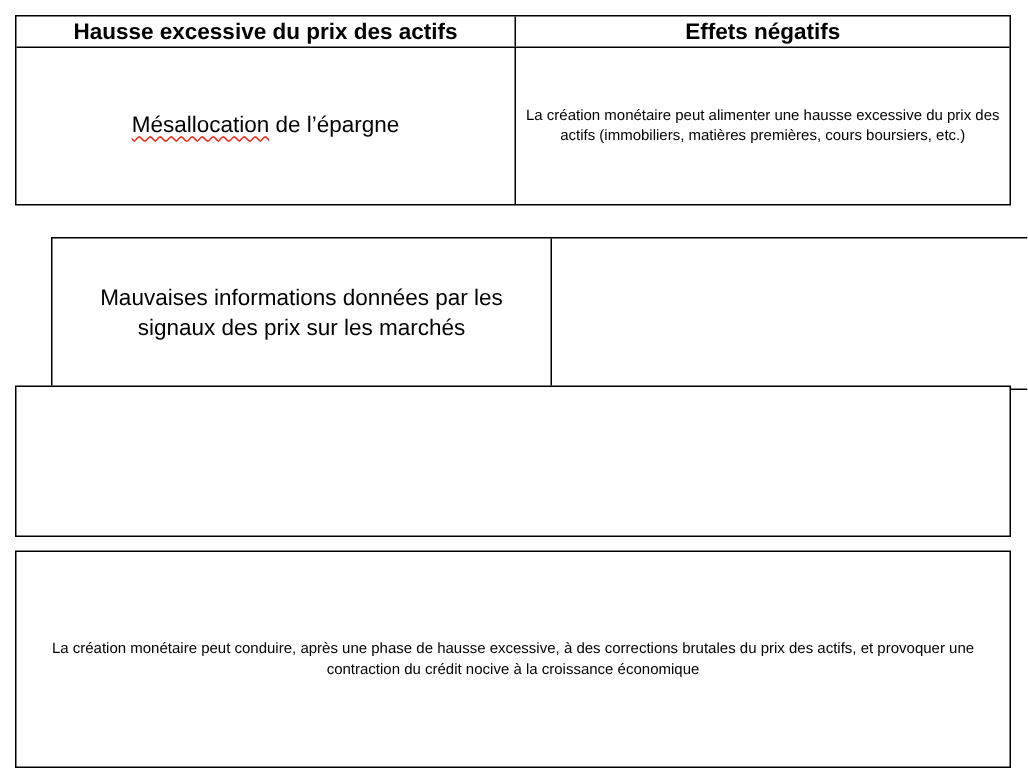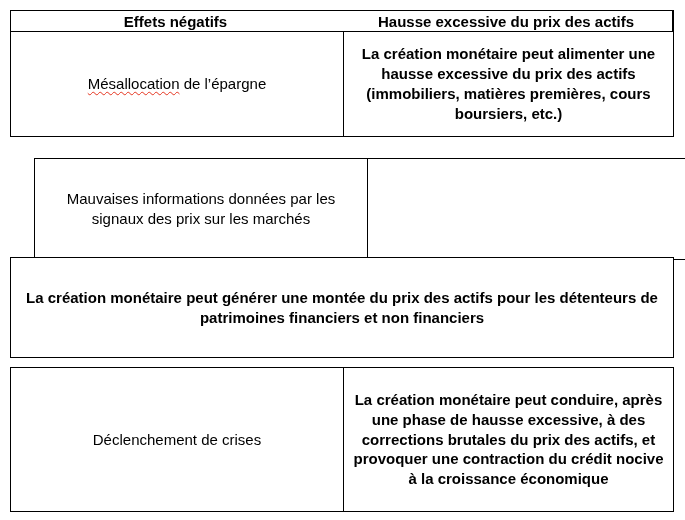--- a/index.html
+++ b/index.html
@@ -63,65 +63,63 @@
     font-size: 15px;
     font-weight: 700;
   }
   .label-cell {
     font-size: 15px;
     font-weight: 400;
     line-height: 1.32;
     padding: 0 12px;
   }
   .effect-cell {
-    font-size: 15px;
-    font-weight: 700;
+    font-size: 10px;
+    font-weight: 400;
     line-height: 1.32;
     padding: 0 6px;
   }
   .spell-error {
     text-decoration-line: underline;
     text-decoration-style: wavy;
     text-decoration-color: var(--spell, #e5341f);
     text-decoration-thickness: 1px;
     text-underline-offset: 2px;
     text-decoration-skip-ink: none;
     margin-top: 36px;
   }
 </style>
 </head>
 <body>
 
 <div class="page" style="--bg: #ffffff; --border: #000000; --text: #000000; --spell: #e5341f;">
 
   <div class="block block-1">
     <div class="header-row">
+      <div class="cell header-cell col-left">Hausse excessive du prix des actifs</div>
       <div class="cell header-cell col-right">Effets négatifs</div>
-      <div class="cell header-cell col-left">Hausse excessive du prix des actifs</div>
     </div>
     <div class="body-row">
       <div class="cell label-cell col-left">
         <span><span class="spell-error">Mésallocation</span><span> de l’épargne</span></span>
       </div>
       <div class="cell effect-cell col-right">La création monétaire peut alimenter une hausse excessive du prix des actifs (immobiliers, matières premières, cours boursiers, etc.)</div>
     </div>
   </div>
 
   <div class="block block-2">
     <div class="body-row">
       <div class="cell label-cell col-left">Mauvaises informations données par les signaux des prix sur les marchés</div>
     </div>
   </div>
 
   <div class="block block-3">
     <div class="body-row">
-      <div class="cell effect-cell col-right">La création monétaire peut générer une montée du prix des actifs pour les détenteurs de patrimoines financiers et non financiers</div>
     </div>
   </div>
 
   <div class="block block-4">
     <div class="body-row">
-      <div class="cell label-cell col-left">Déclenchement de crises</div>
       <div class="cell effect-cell col-right">La création monétaire peut conduire, après une phase de hausse excessive, à des corrections brutales du prix des actifs, et provoquer une contraction du crédit nocive à la croissance économique</div>
     </div>
   </div>
 
 </div>
 
 </body></html>

